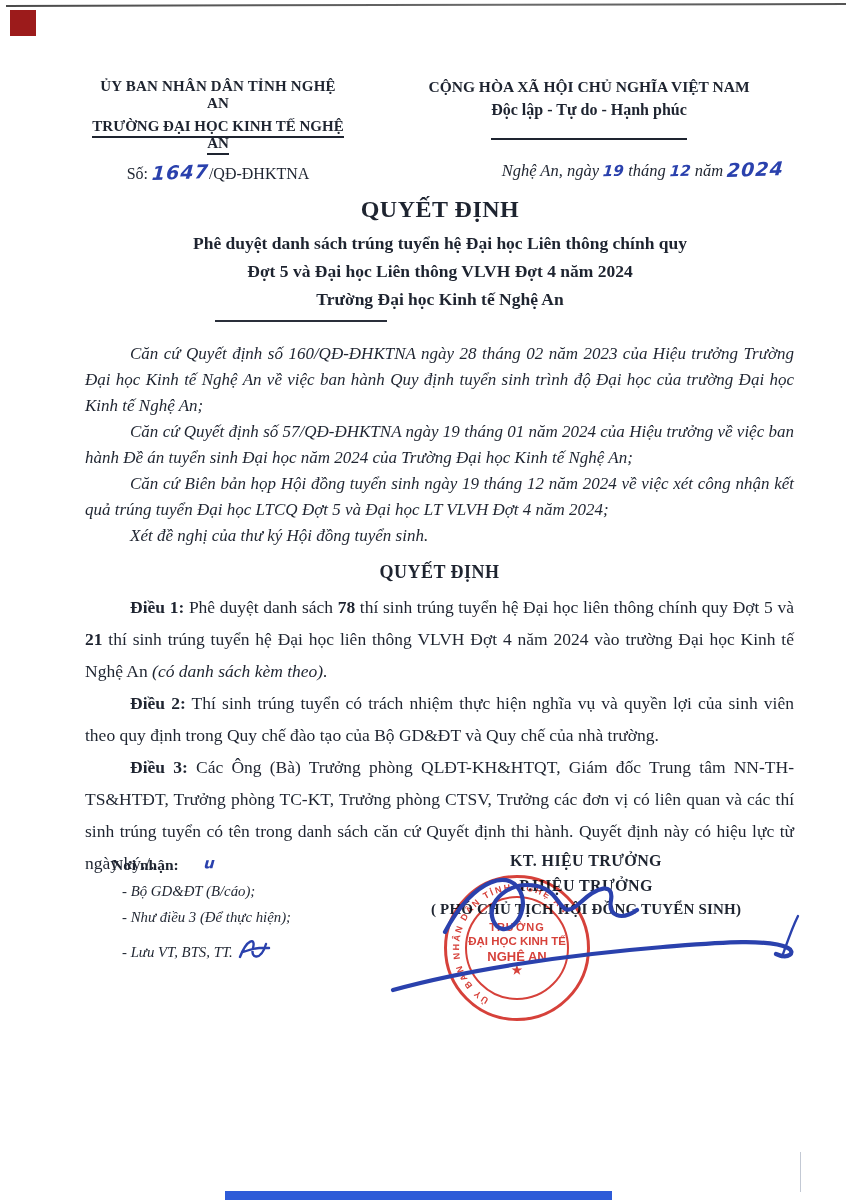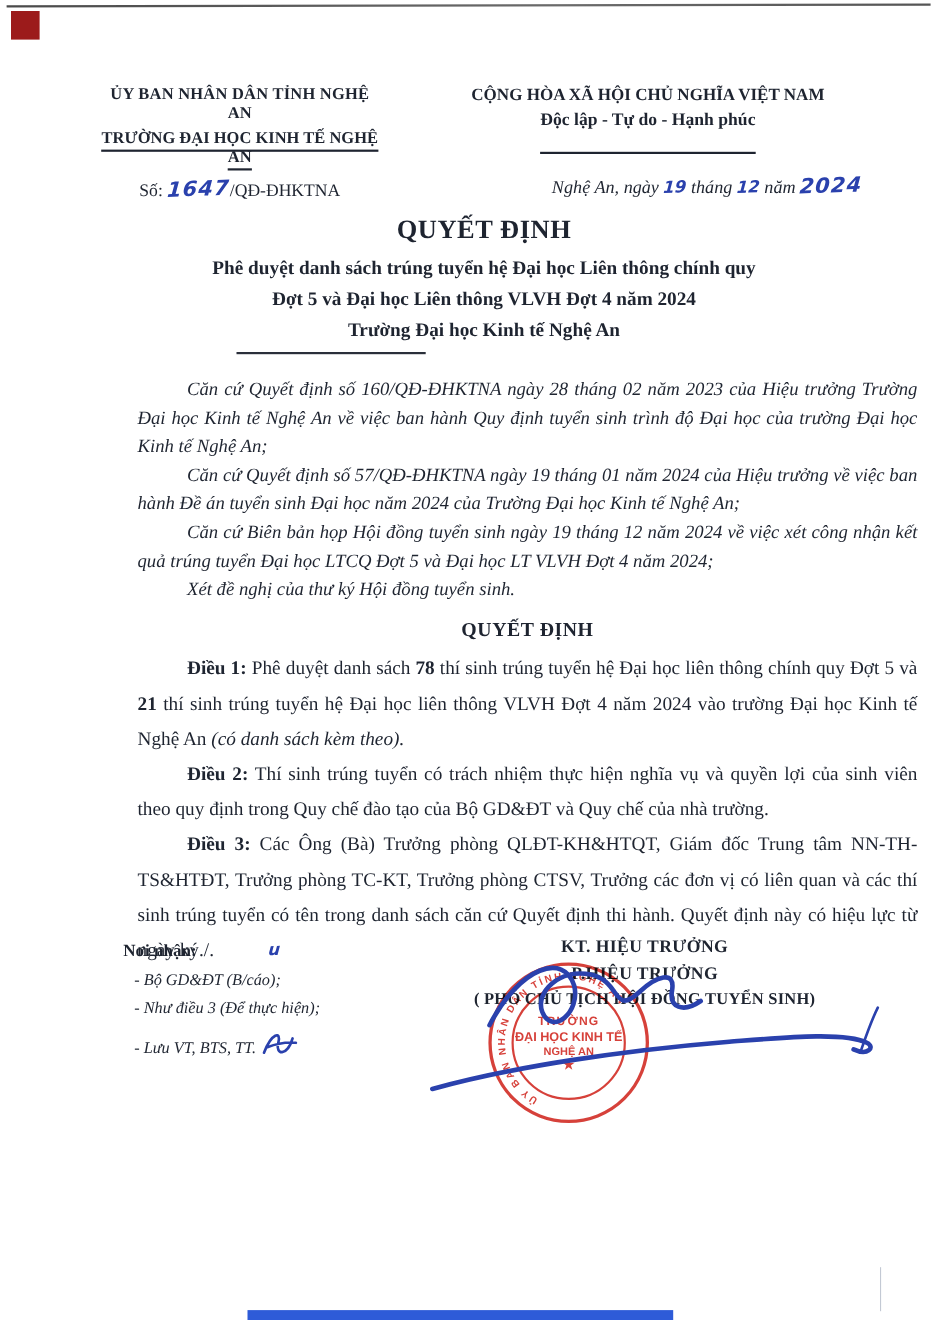--- a/index.html
+++ b/index.html
@@ -36,21 +36,21 @@
 
   
   .title-block { position:absolute; left:85px; top:196px; width:710px; text-align:center; }
   .title-block .h1 { font-weight:bold; font-size:24px; letter-spacing:.5px; }
   .title-block .h2 { font-weight:bold; font-size:17.5px; margin-top:10px; }
   .title-block .h3 { font-weight:bold; font-size:17.5px; margin-top:7px; }
   .title-block .h4 { font-weight:bold; font-size:17.5px; margin-top:7px; }
   .title-rule { margin:10px auto 0 130px; width:172px; height:0; border-top:2px solid #2a2f3a; }
 
   
-  .doc-body { position:absolute; left:85px; top:341px; width:709px;margin-left:40px; }
+  .doc-body { position:absolute; left:85px; top:341px; width:709px; }
   .preamble p { font-style:italic; font-size:17px; line-height:26px; text-align:justify;
     text-indent:45px; }
   .mid-heading { text-align:center; font-weight:bold; font-size:18px; margin:13px 0 8px 0;
     letter-spacing:.5px; }
   .article { font-size:17.5px; line-height:32px; text-align:justify; text-indent:45px; }
   .article .lbl { font-weight:bold; }
   .article .b { font-weight:bold; }
   .article .it { font-style:italic; }
 
   
@@ -68,21 +68,21 @@
 
   
   .seal { position:absolute; left:444px; top:875px; width:146px; height:146px; z-index:3;
     mix-blend-mode:multiply; opacity:.93; }
   .seal .outer { position:absolute; inset:0; border:3px solid #d3322b; border-radius:50%; }
   .seal .inner { position:absolute; inset:21px; border:2px solid #d3322b; border-radius:50%;
     display:flex; flex-direction:column; align-items:center; justify-content:center;
     font-family:"Liberation Sans",sans-serif; color:#d3322b; font-weight:bold; text-align:center; }
   .seal .s1 { font-size:11px; letter-spacing:1px; }
   .seal .s2 { font-size:11.5px; margin-top:2px; }
-  .seal .s3 { font-size:10px; margin-top:2px; }
+  .seal .s3 { font-size:13px; margin-top:2px; }
   .seal .star { font-size:12px; margin-top:1px; line-height:10px; }
   .seal svg { position:absolute; inset:0; }
   .seal svg text { fill:#d3322b; font-family:"Liberation Sans",sans-serif; font-weight:bold;
     font-size:9px; letter-spacing:2px; }
 
   
   .sign-svg { position:absolute; left:385px; top:858px; z-index:4; }
   .sign-svg path { stroke:#2a41ad; fill:none; stroke-linecap:round; }
 </style>
 </head>

